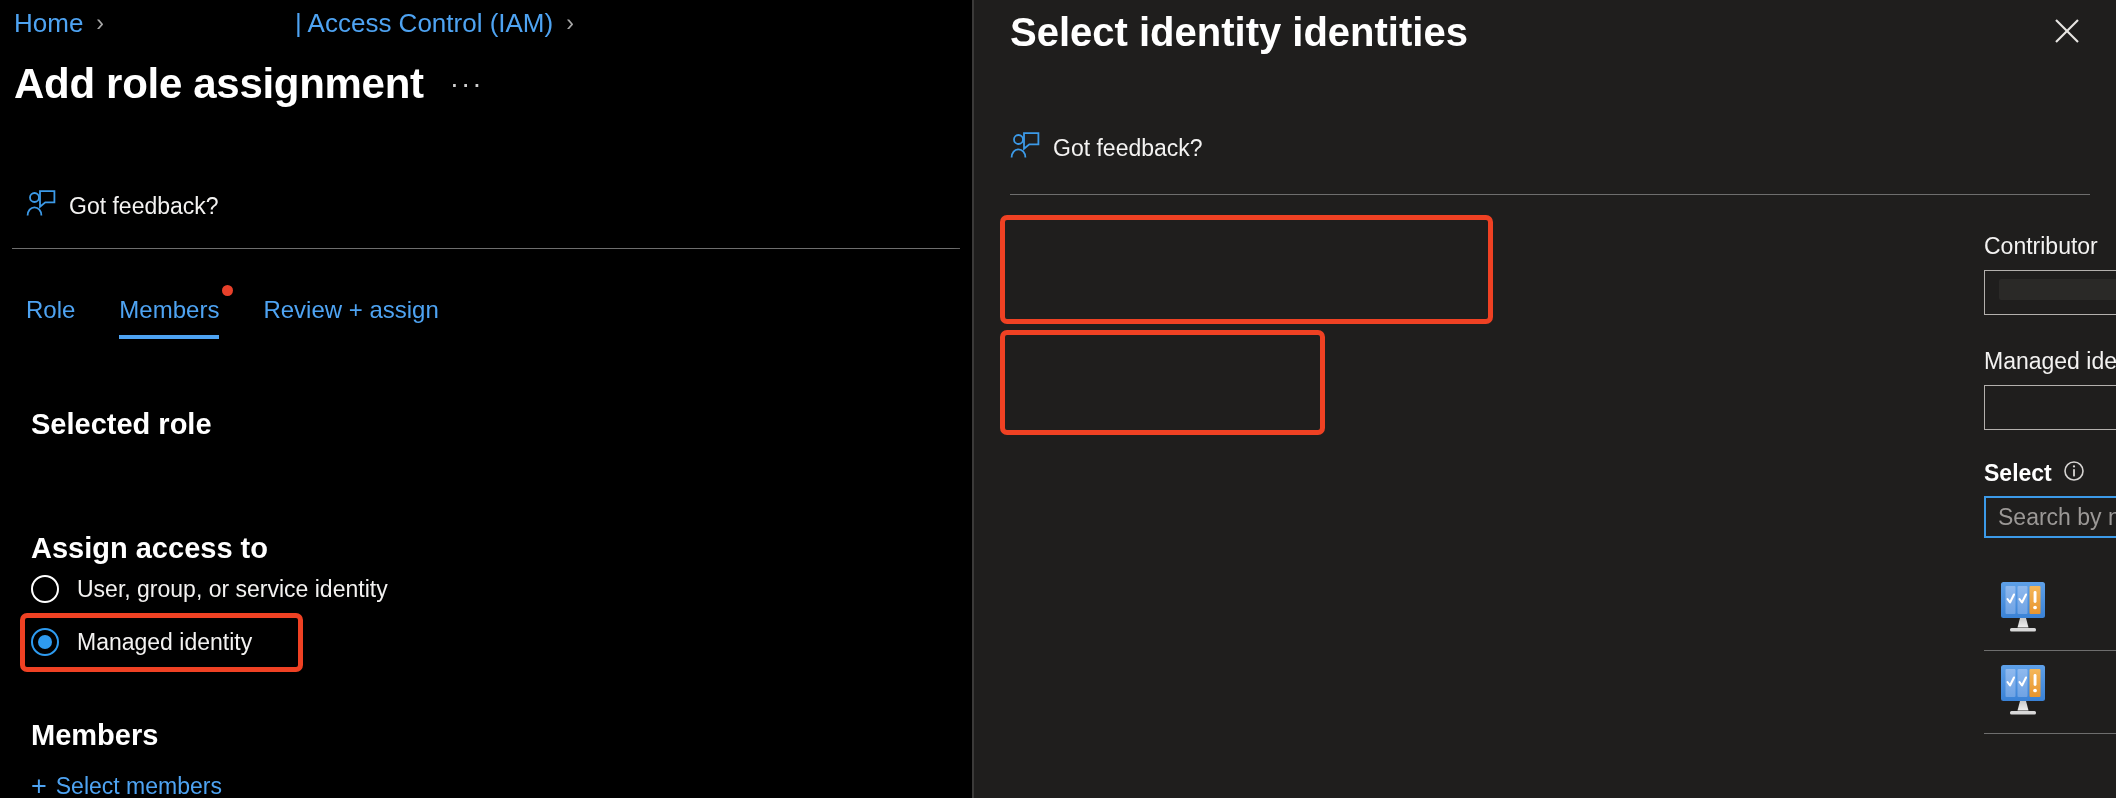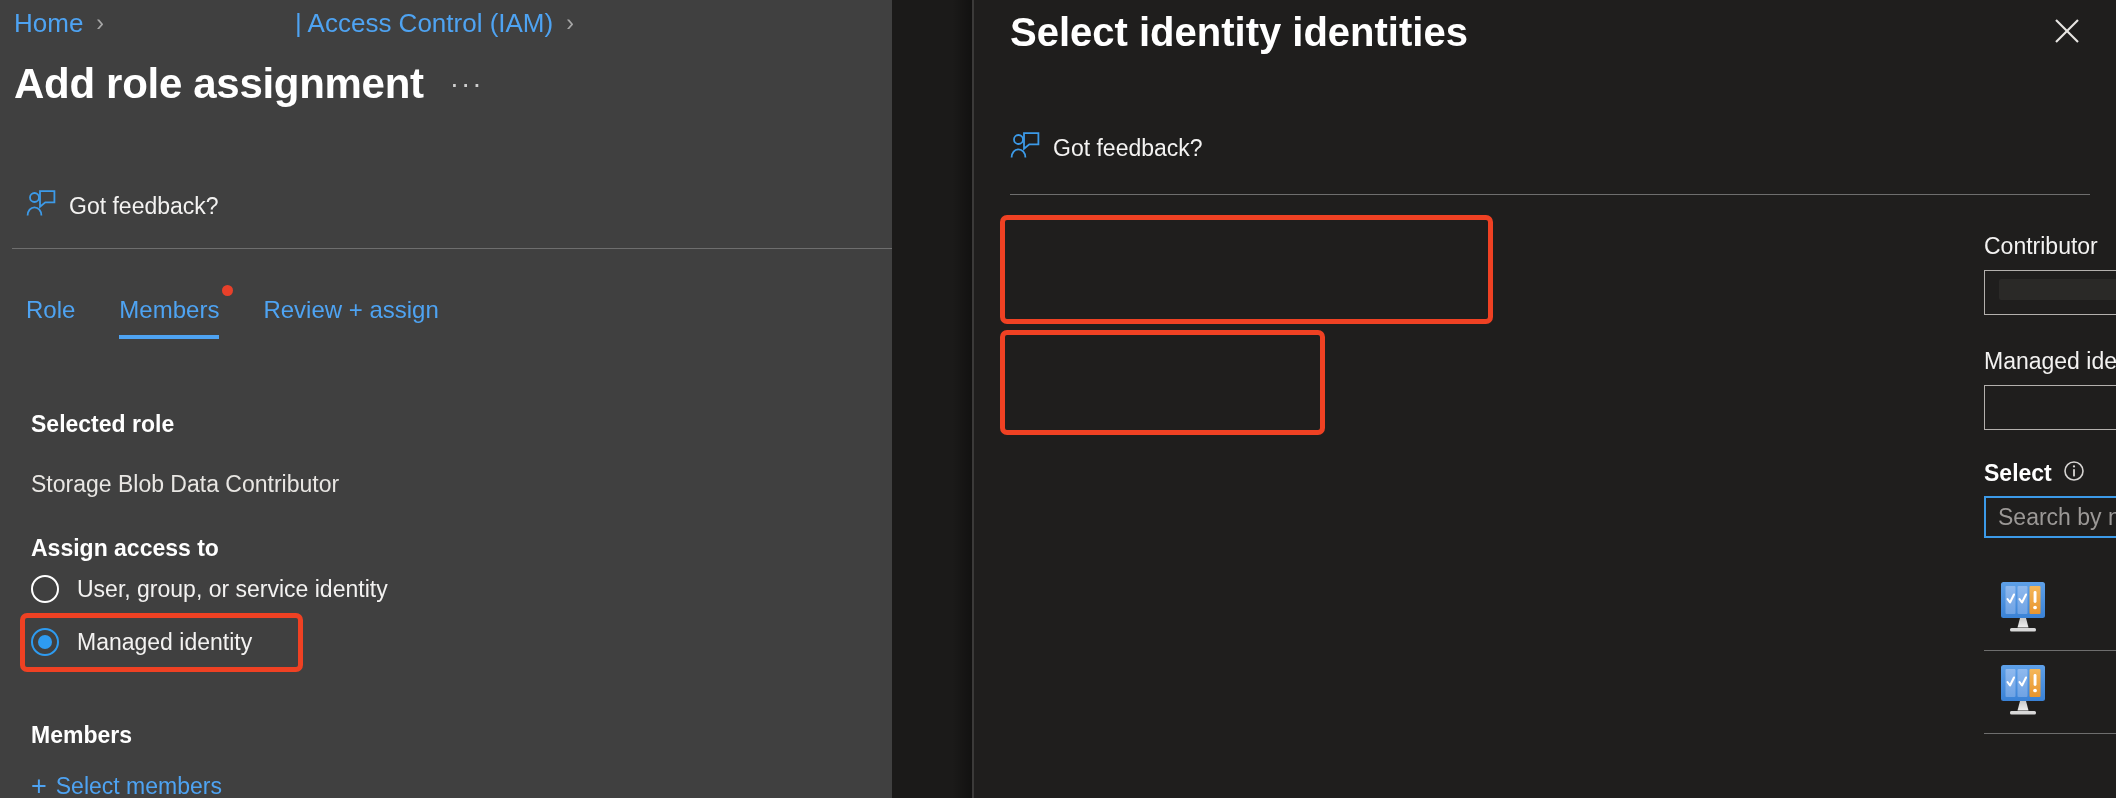--- a/index.html
+++ b/index.html
@@ -17,23 +17,23 @@
     position: relative;
     width: 2116px;
     height: 798px;
     background: #1b1a19;
   }
 
   
   .left-blade {
     position: absolute;
     left: 0; top: 0;
-    width: 892px;
+    width: 972px;
     height: 798px;
-    background: #404040;
+    background: #000000;
     overflow: hidden;
   }
 
   .breadcrumb {
     position: absolute;
     left: 14px;
     top: 6px;
     display: flex;
     align-items: center;
     height: 34px;
@@ -137,21 +137,21 @@
     top: -10px;
     right: 4px;
     width: 11px; height: 11px;
     border-radius: 50%;
     background: #e8402a;
   }
 
   .section-heading {
     position: absolute;
     left: 31px;
-    font-size: 23px;
+    font-size: 29px;
     font-weight: 700;
     color: #ffffff;
     line-height: 28px;
   }
   .body-text {
     position: absolute;
     left: 31px;
     font-size: 23px;
     color: #e8e6e3;
     line-height: 28px;
@@ -428,21 +428,20 @@
       <div class="tab active">
         <span>Members</span>
         <span class="req-dot"></span>
       </div>
       <div class="tab">
         <span>Review + assign</span>
       </div>
     </div>
 
     <div class="section-heading sel-role-h">Selected role</div>
-    <div class="body-text sel-role-v">Storage Blob Data Contributor</div>
 
     <div class="section-heading assign-h">Assign access to</div>
 
     <div class="radio-row radio-1">
       <span class="radio-outer"></span>
       <span class="radio-label">User, group, or service identity</span>
     </div>
 
     <div class="radio-row radio-2">
       <span class="radio-outer checked"></span>

